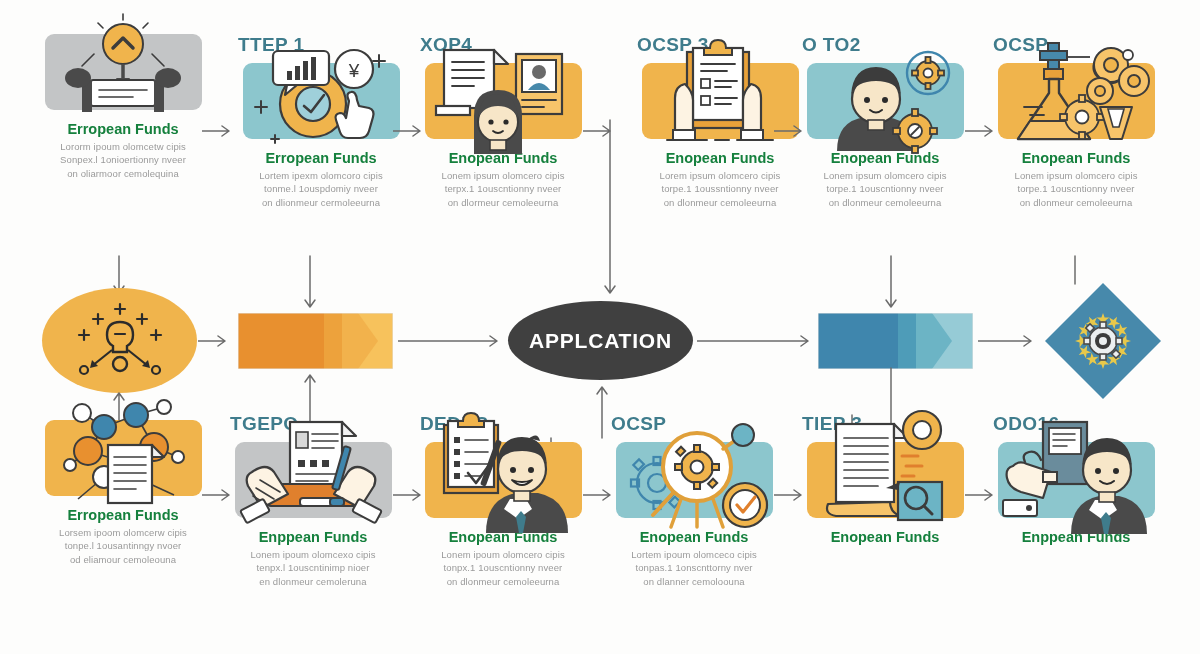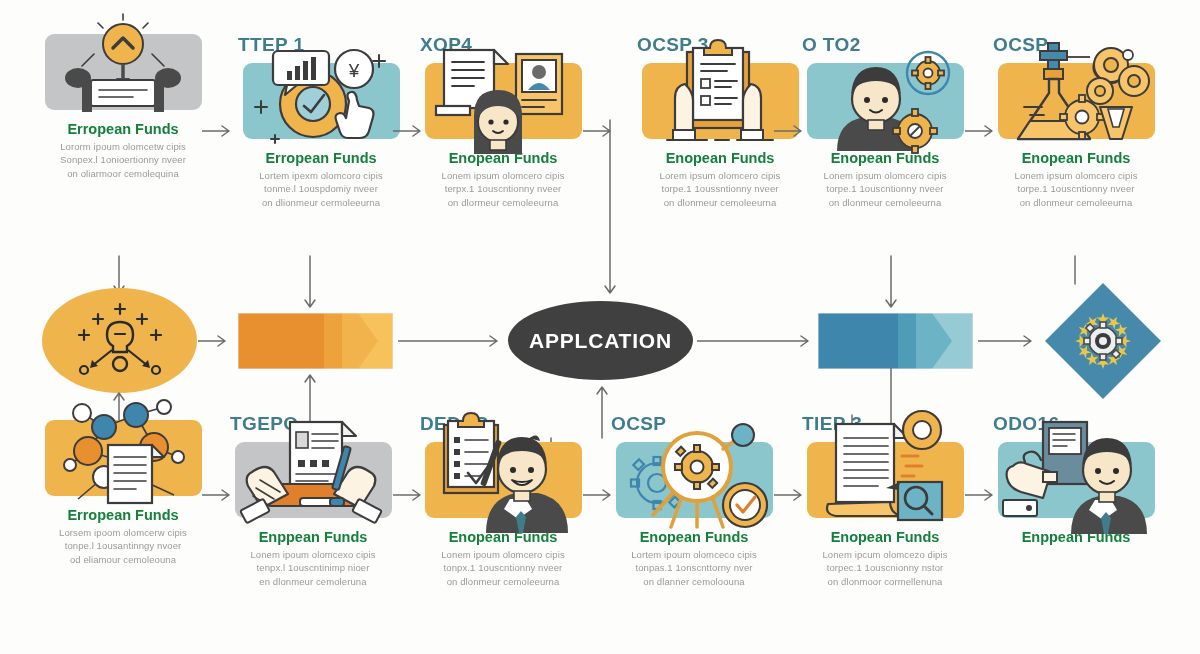--- a/index.html
+++ b/index.html
@@ -773,21 +773,20 @@
           </g>
           <rect x="88" y="58" width="44" height="38" fill="#6cb4c5" stroke="#3c3c3c" stroke-width="2.2"></rect>
           <circle cx="106" cy="74" r="11" fill="none" stroke="#3c3c3c" stroke-width="2.6"></circle>
           <line x1="114" y1="82" x2="122" y2="90" stroke="#3c3c3c" stroke-width="3" stroke-linecap="round"></line>
           <path d="M76 64 L90 58 L88 66 Z" fill="#3c3c3c"></path>
         </svg>
       </span>
     </div>
     <div class="caption">
       <div class="cap-title">Enopean Funds</div>
-      <div class="cap-body">Lonem ipcum olomcezo dipis<br>torpec.1 1ouscnionny nstor<br>on dlonmoor cormellenuna</div>
     </div>
   </div>
 
   <div class="col" style="left:991px; top:413px;">
     <div class="col-heading">ODO16</div>
     <div class="card" style="background:#8cc6cd;">
       <span>
         <svg width="150" height="112" viewBox="0 0 150 112">
           <rect x="42" y="-2" width="44" height="62" fill="#6a8c9c" stroke="#3c3c3c" stroke-width="2.2"></rect>
           <rect x="48" y="4" width="32" height="26" fill="#fff" stroke="#3c3c3c" stroke-width="1.8"></rect>

